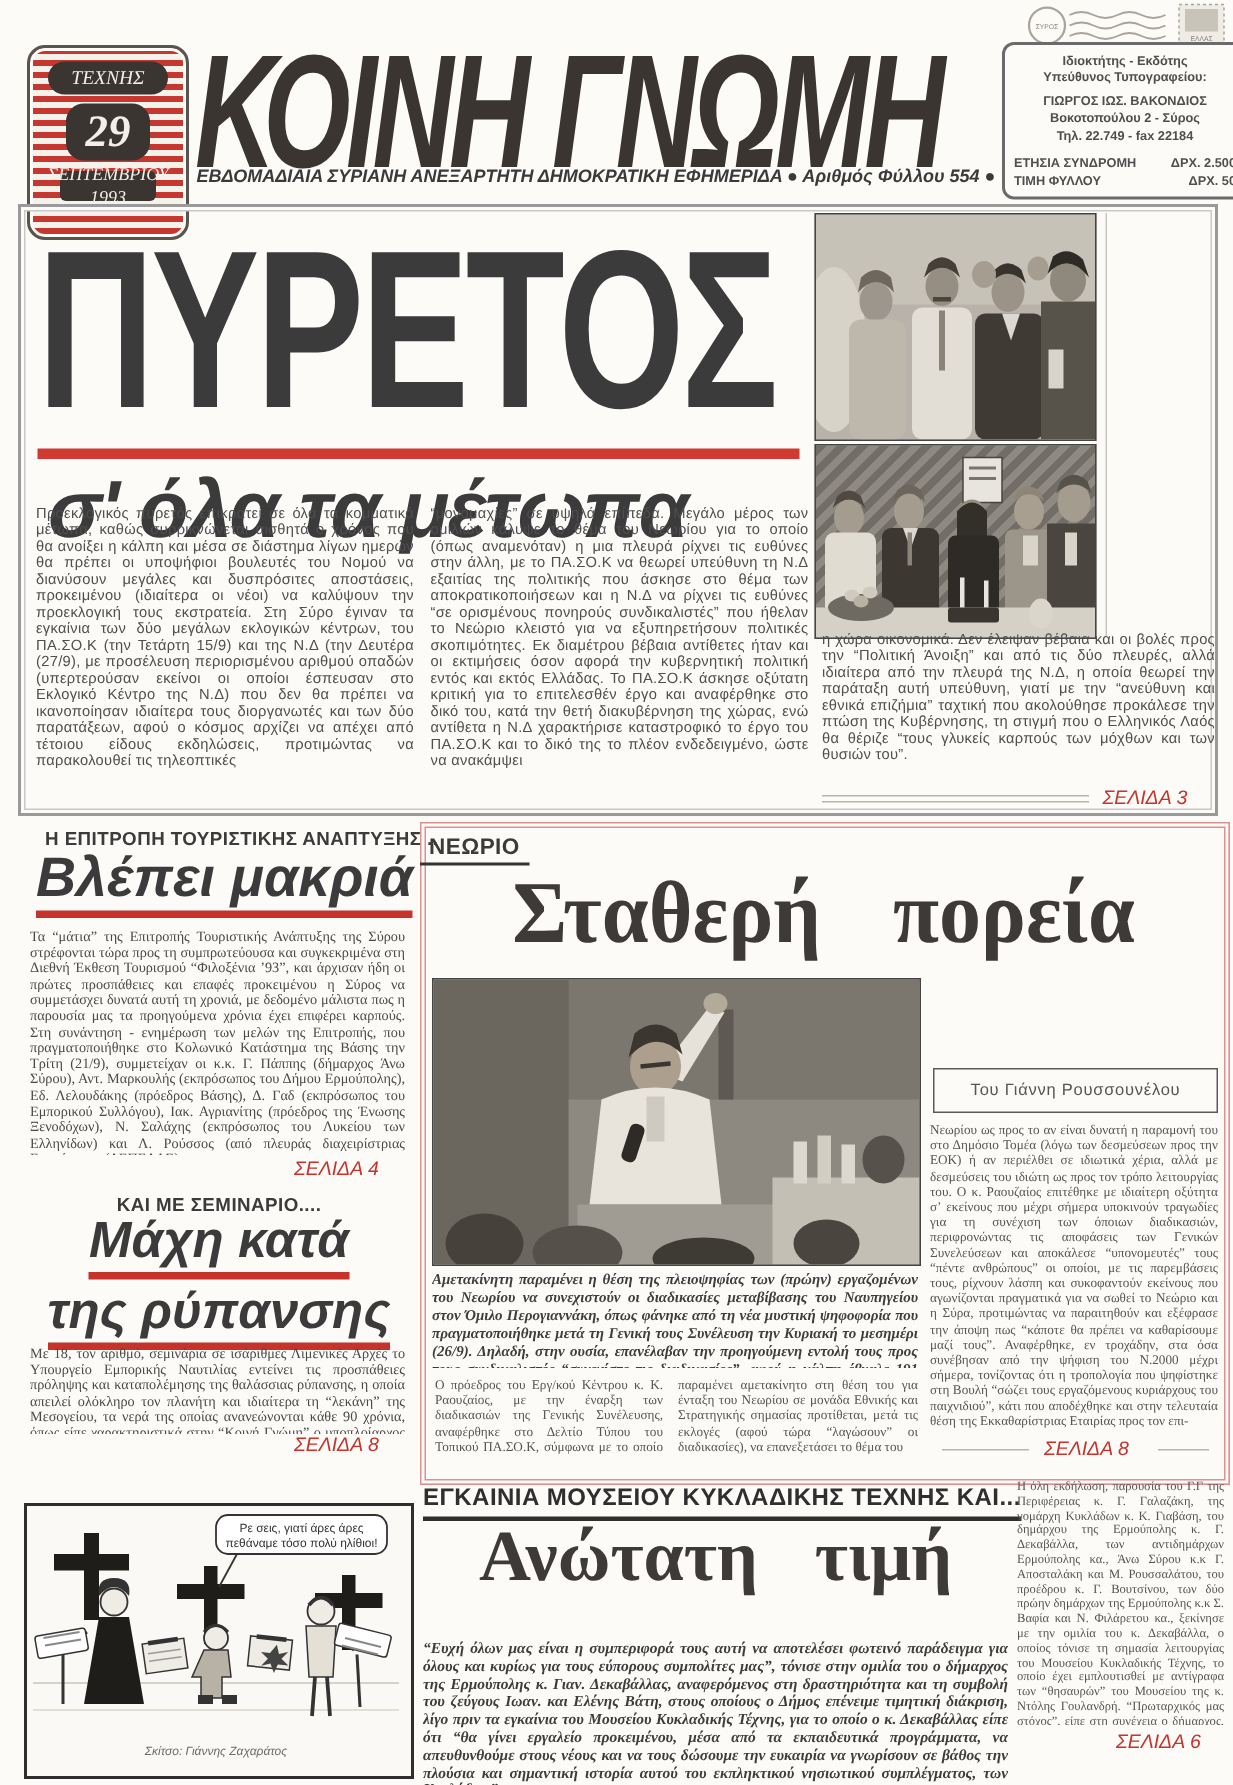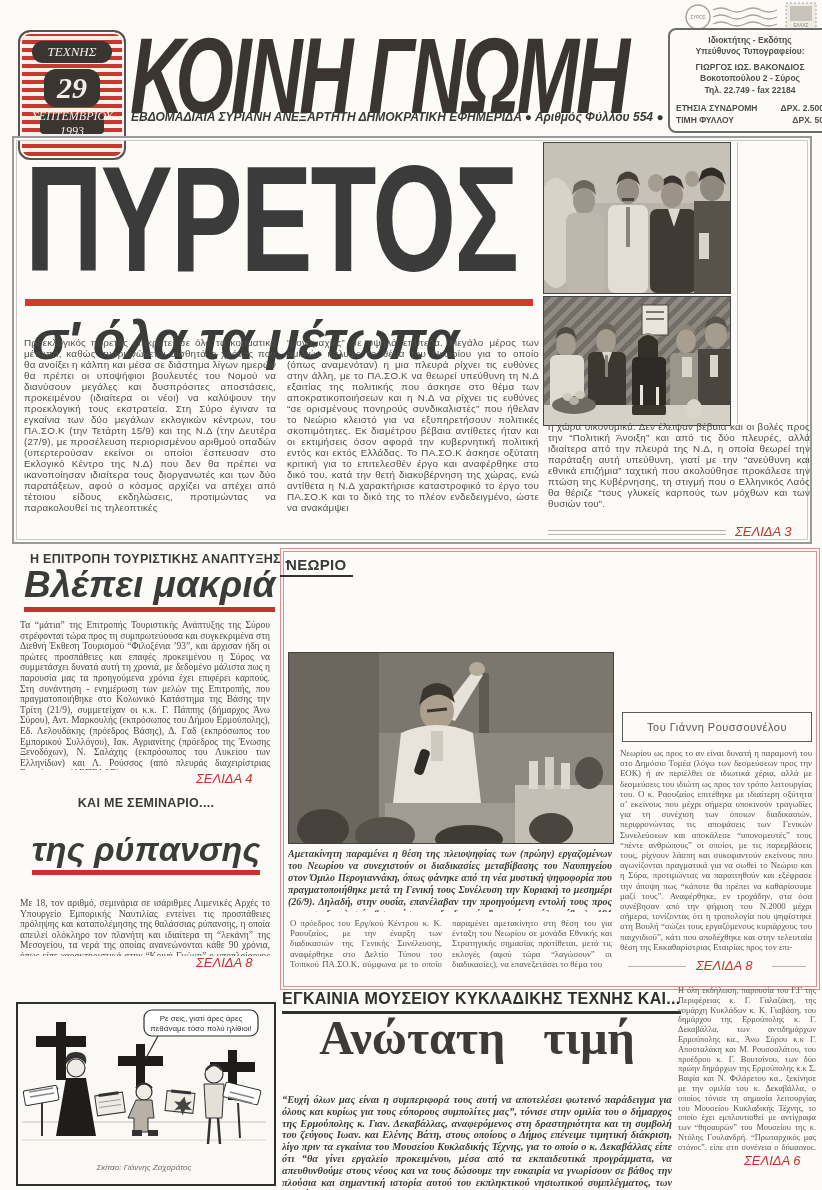--- a/index.html
+++ b/index.html
@@ -215,29 +215,32 @@
 
   <div class="abs kicker" style="left:30px;top:552px">Η ΕΠΙΤΡΟΠΗ ΤΟΥΡΙΣΤΙΚΗΣ ΑΝΑΠΤΥΞΗΣ...</div>
   <div class="abs" style="left:24px;top:566px;width:244px;text-align:center">
     <span class="hl-italic red-under">Βλέπει μακριά</span>
   </div>
   <div class="abs serifbody" style="left:20px;top:620px;width:250px;height:150px">Τα “μάτια” της Επιτροπής Τουριστικής Ανάπτυξης της Σύρου στρέφονται τώρα προς τη συμπρωτεύουσα και συγκεκριμένα στη Διεθνή Έκθεση Τουρισμού “Φιλοξένια ’93”, και άρχισαν ήδη οι πρώτες προσπάθειες και επαφές προκειμένου η Σύρος να συμμετάσχει δυνατά αυτή τη χρονιά, με δεδομένο μάλιστα πως η παρουσία μας τα προηγούμενα χρόνια έχει επιφέρει καρπούς. Στη συνάντηση - ενημέρωση των μελών της Επιτροπής, που πραγματοποιήθηκε στο Κολωνικό Κατάστημα της Βάσης την Τρίτη (21/9), συμμετείχαν οι κ.κ. Γ. Πάππης (δήμαρχος Άνω Σύρου), Αντ. Μαρκουλής (εκπρόσωπος του Δήμου Ερμούπολης), Εδ. Λελουδάκης (πρόεδρος Βάσης), Δ. Γαδ (εκπρόσωπος του Εμπορικού Συλλόγου), Ιακ. Αγριανίτης (πρόεδρος της Ένωσης Ξενοδόχων), Ν. Σαλάχης (εκπρόσωπος του Λυκείου των Ελληνίδων) και Λ. Ρούσσος (από πλευράς διαχειρίστριας Επιχείρησης (ΔΕΠΕΔΑΣ).</div>
   <div class="abs pageref" style="left:196px;top:771px">ΣΕΛΙΔΑ 4</div>
 
   <div class="abs kicker" style="left:24px;top:796px;width:244px;text-align:center">ΚΑΙ ΜΕ ΣΕΜΙΝΑΡΙΟ....</div>
   <div class="abs" style="left:24px;top:810px;width:244px;text-align:center">
-    <br>
+    <span class="hl-italic red-under" style="font-size:34px">Μάχη κατά</span><br>
     <span class="hl-italic red-under" style="font-size:34px;margin-top:4px">της ρύπανσης</span>
   </div>
   <div class="abs serifbody" style="left:20px;top:898px;width:250px;height:58px">Με 18, τον αριθμό, σεμινάρια σε ισάριθμες Λιμενικές Αρχές το Υπουργείο Εμπορικής Ναυτιλίας εντείνει τις προσπάθειες πρόληψης και καταπολέμησης της θαλάσσιας ρύπανσης, η οποία απειλεί ολόκληρο τον πλανήτη και ιδιαίτερα τη “λεκάνη” της Μεσογείου, τα νερά της οποίας ανανεώνονται κάθε 90 χρόνια, όπως είπε χαρακτηριστικά στην “Κοινή Γνώμη” ο υποπλοίαρχος Πέτρος Κοντόπουλος, ένας από τους υπεύθυνους των σεμιναρίων που πραγματοποιήθηκαν στο Λιμεναρχείο της Σύρου (από το οποίο ξεκίνησαν τα σεμινάρια αυτά σε πανελλαδική κλίμακα) κατά τη χρονική περίοδο 13 μέχρι 17 του μήνα.</div>
   <div class="abs pageref" style="left:196px;top:955px">ΣΕΛΙΔΑ 8</div>
 
   <div class="abs pinkbox" style="left:280px;top:548px;width:538px;height:440px"></div>
   <div class="abs" style="left:280px;top:556px;width:484px;">
     <span class="kicker" style="font-size:15px;border-bottom:2px solid #333;padding:0 6px 2px">ΝΕΩΡΙΟ</span>
+  </div>
+  <div class="abs" style="left:280px;top:580px;width:538px;text-align:center">
+    <span class="hl-serif" style="display:inline-block;word-spacing:34px">Σταθερή πορεία</span>
   </div>
 
   <div class="abs photo" style="left:288px;top:652px;width:324px;height:190px">
     <svg width="324" height="190" viewBox="0 0 324 190">
       <rect width="324" height="190" fill="#8d8880"></rect>
       <rect width="324" height="80" fill="#7b766e"></rect>
       <rect x="0" y="0" width="90" height="190" fill="#6b665e"></rect>
       <rect x="190" y="20" width="10" height="60" fill="#5e5952"></rect>
       <path d="M150 62 l34 -44 l10 4 l-28 46 z" fill="#e6e2d9"></path>
       <ellipse cx="188" cy="16" rx="8" ry="7" fill="#b3aa99"></ellipse>

